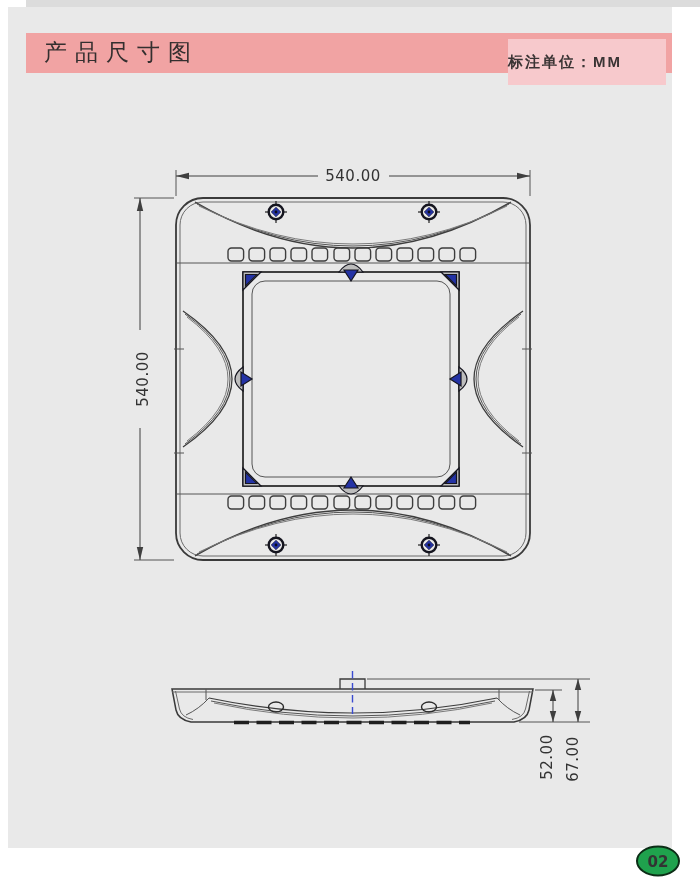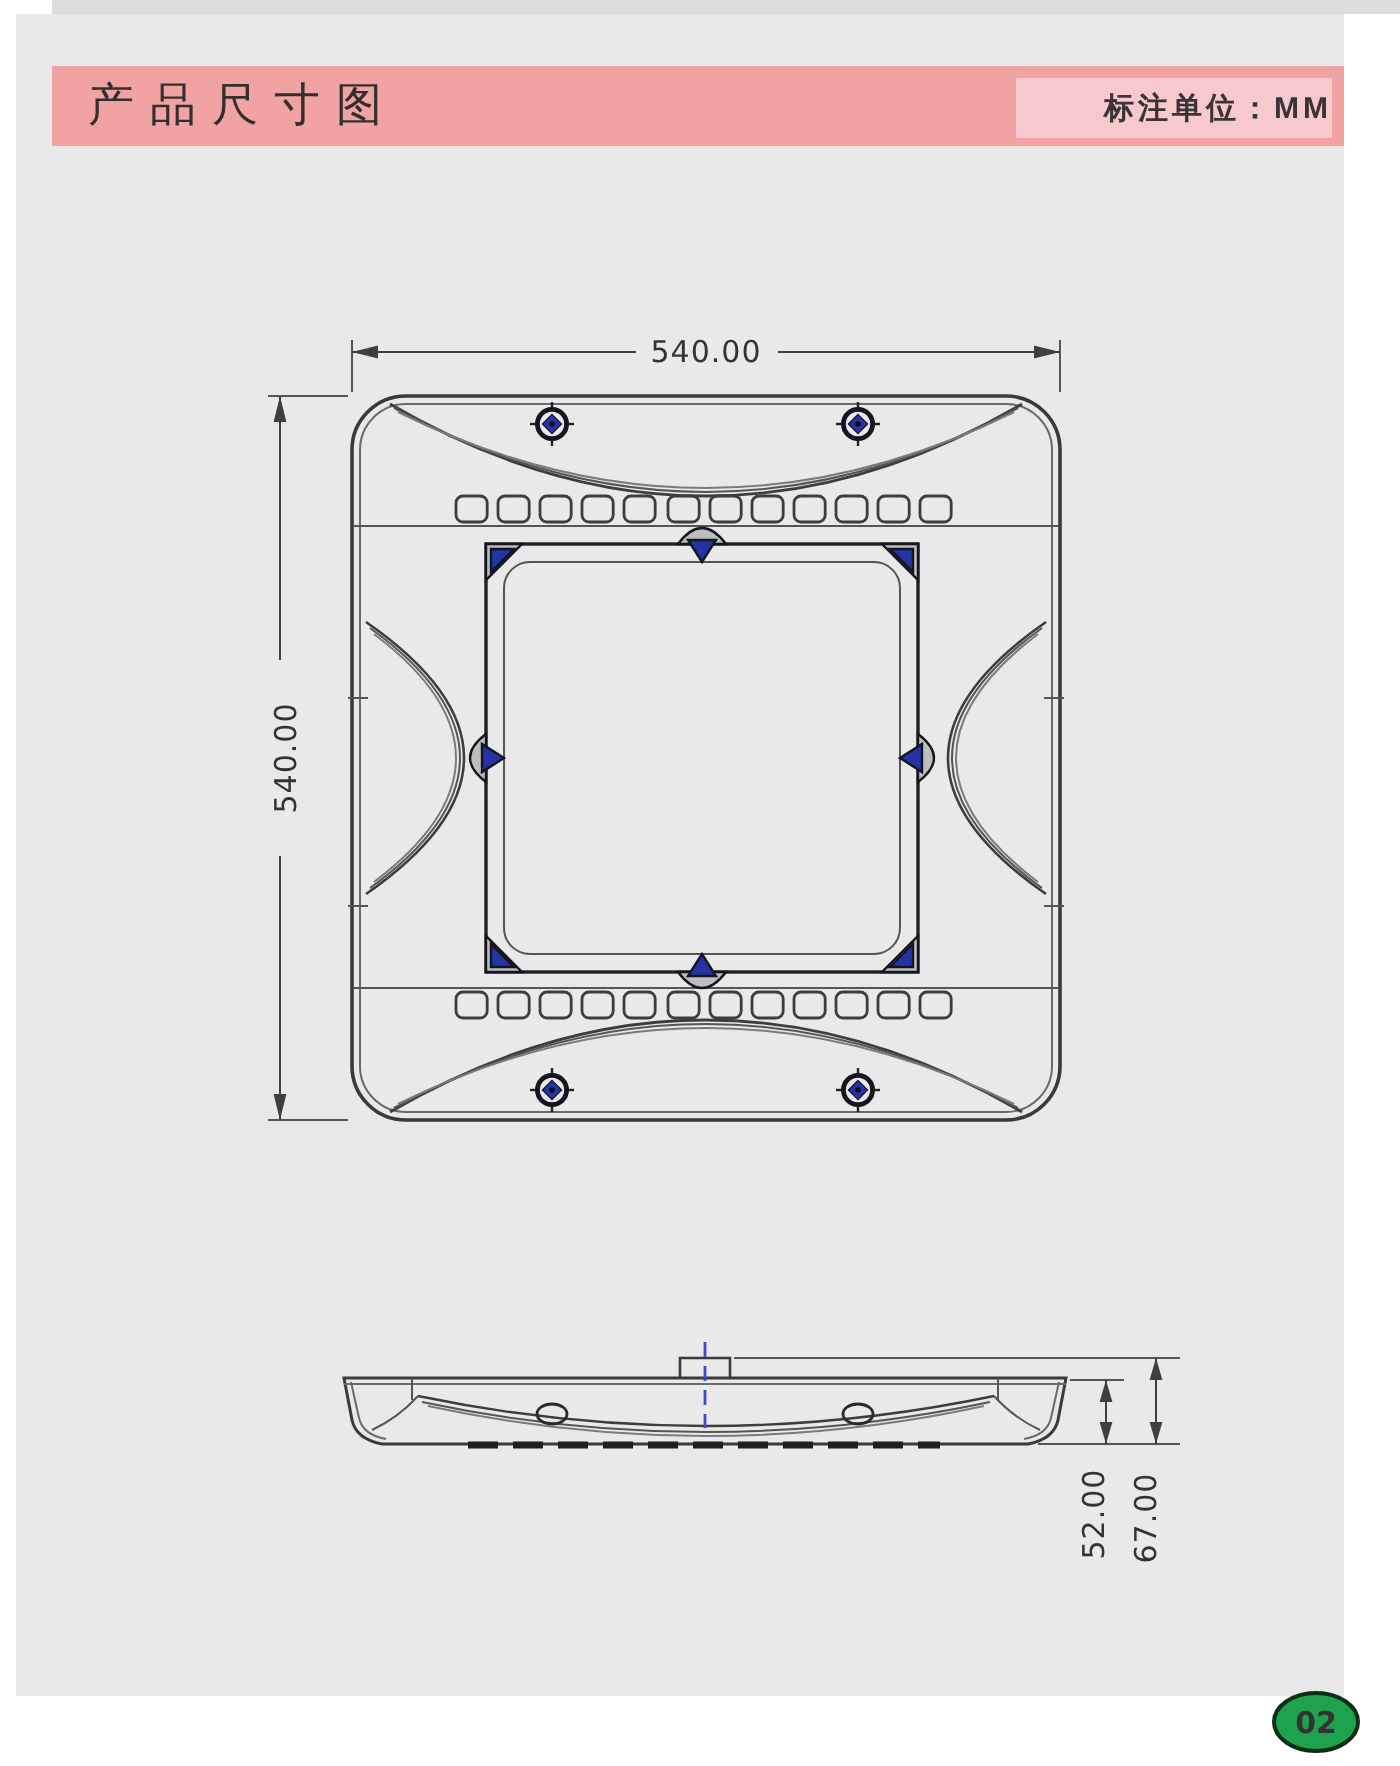--- a/index.html
+++ b/index.html
@@ -12,22 +12,22 @@
   .header-bar{
     position:absolute;left:26px;top:33px;width:646px;height:40px;
     background:#f1a3a3;display:flex;align-items:center;
   }
   .page-title{
     position:absolute;left:18px;top:0;height:40px;line-height:40px;
     font-family:"Liberation Serif","DejaVu Serif",serif;
     font-size:23px;letter-spacing:8px;color:#342f2f;font-weight:400;
   }
   .unit-box{
-    position:absolute;right:6px;top:6px;width:158px;height:30px;
-    background:#f7c9cc;display:flex;align-items:center;justify-content:flex-end;
+    position:absolute;right:6px;top:6px;width:158px;height:46px;
+    background:#f7c9cc;display:flex;align-items:center;justify-content:flex-start;
   }
   .unit-label{
     font-size:15px;font-weight:bold;color:#3a3434;letter-spacing:2px;white-space:nowrap;
   }
   svg.drawing{position:absolute;left:0;top:0;}
   svg.drawing text{
     font-family:"DejaVu Sans","Liberation Sans",sans-serif;
     fill:#333333;font-size:15px;
   }
   .dimtext{font-size:15px;letter-spacing:0.5px;}

